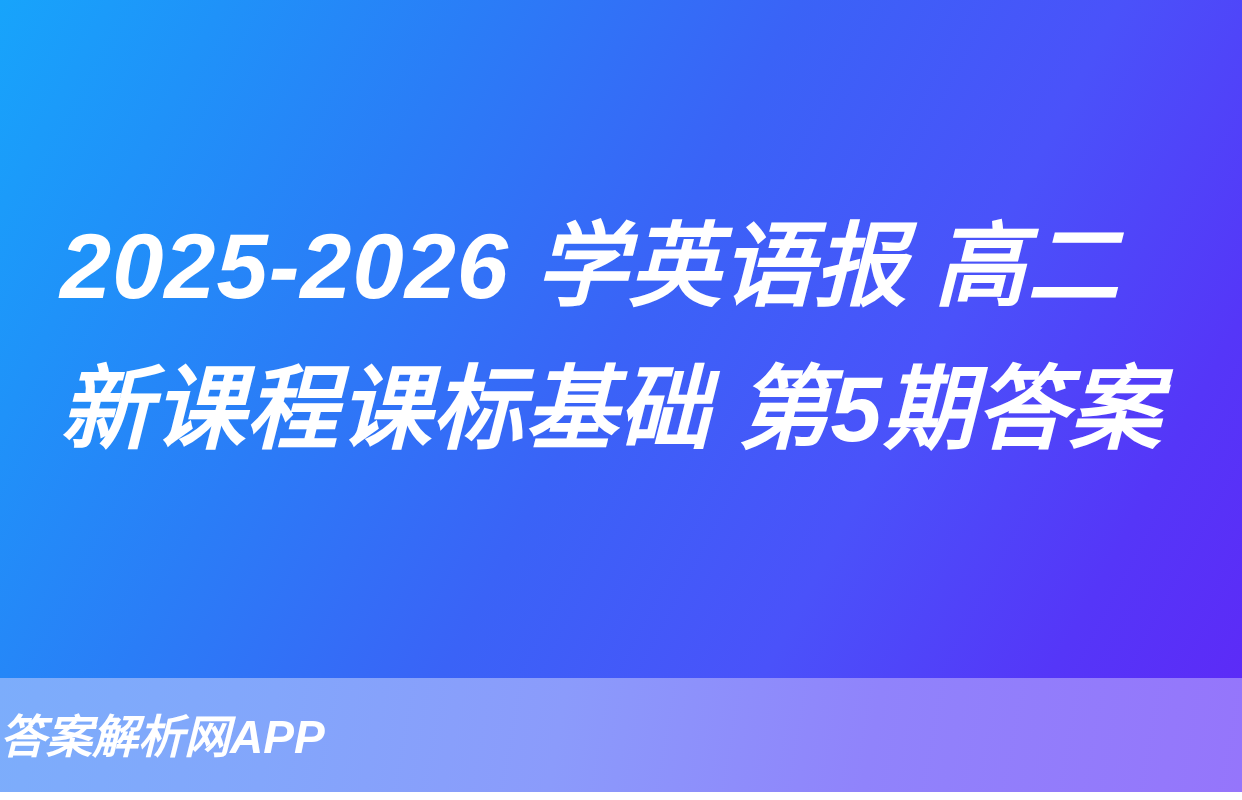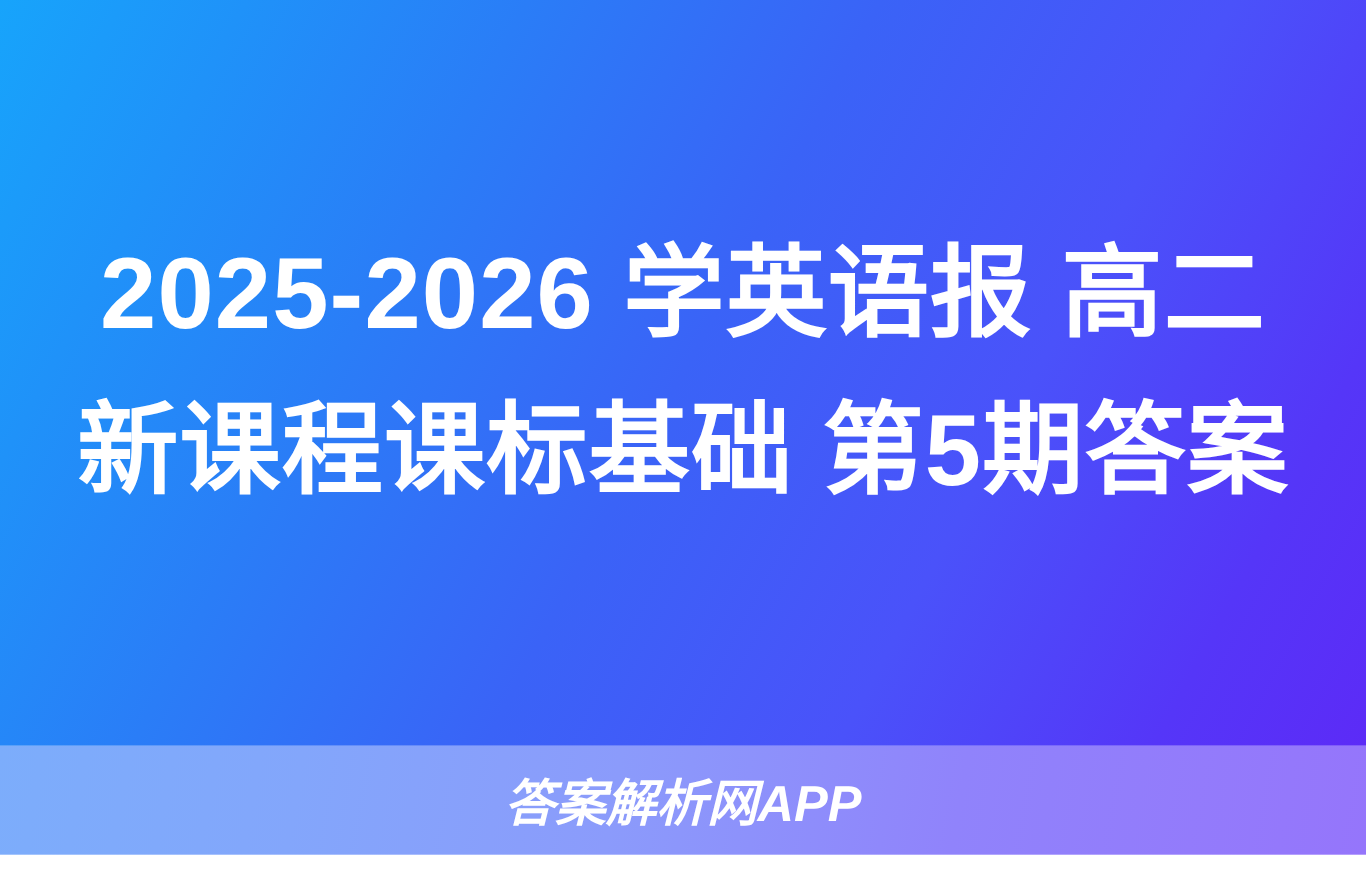--- a/index.html
+++ b/index.html
@@ -46,47 +46,47 @@
     height: 678px;
     display: flex;
     align-items: center;
     justify-content: center;
     box-sizing: border-box;
     padding: 0 60px;
   }
 
   .title-text {
     width: 100%;
-    text-align: center;
     color: #ffffff;
     font-size: 92px;
     line-height: 143px;
     font-weight: 700;
+    font-style: italic;
     letter-spacing: 1px;
     white-space: pre-wrap;
     word-break: break-all;
     text-rendering: geometricPrecision;
   }
 
   
   .footer-band {
     position: absolute;
     left: 0;
     top: 678px;
     width: 1242px;
-    height: 99px;
+    height: 114px;
     background: linear-gradient(100deg,
                 #7cadfb 0%,
                 #83a6fb 22%,
                 #8b9bfb 45%,
                 #9083fb 70%,
                 #9575fb 100%);
     display: flex;
     align-items: center;
-    justify-content: center;
+    justify-content: flex-start;
   }
 
   .watermark {
     color: #ffffff;
     font-size: 46px;
     line-height: 46px;
     font-weight: 700;
     font-style: italic;
     letter-spacing: 0px;
     white-space: nowrap;

